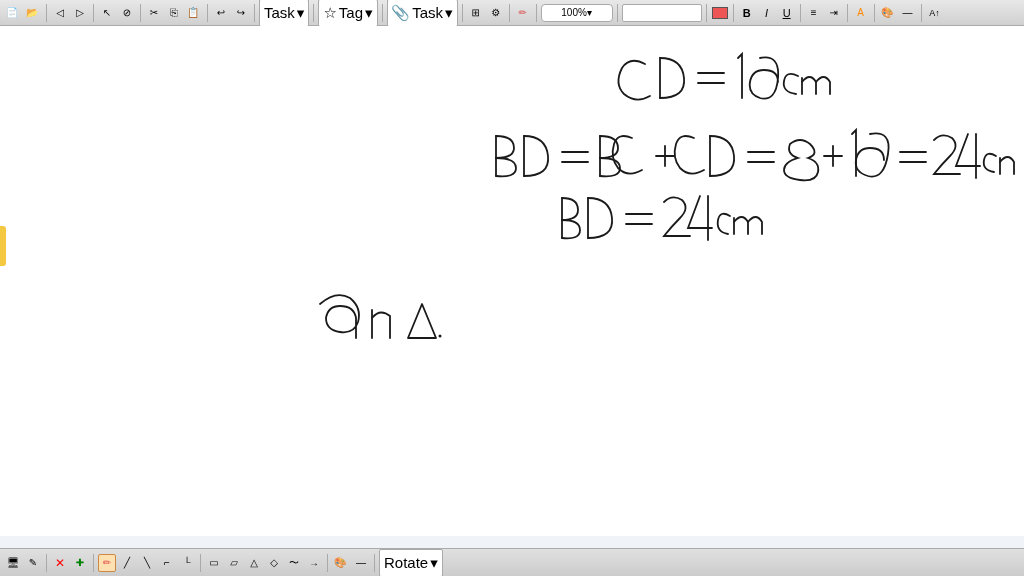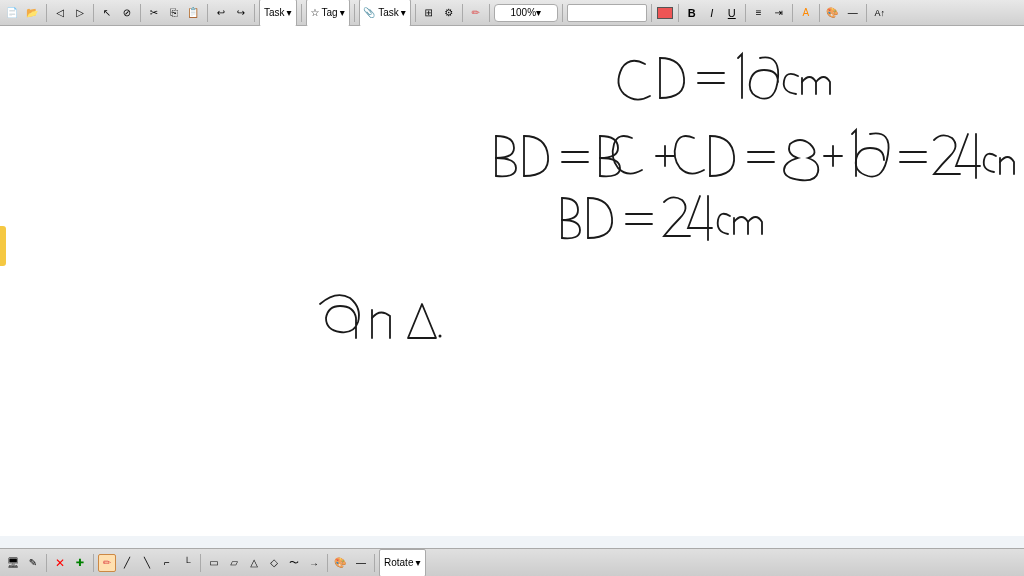--- a/index.html
+++ b/index.html
@@ -22,24 +22,24 @@
       width: 18px; height: 18px;
       display: inline-flex; align-items: center; justify-content: center;
       font-size: 10px; cursor: pointer;
       border: 1px solid transparent;
       border-radius: 2px;
     }
     .tb-separator { width: 1px; height: 18px; background: #aaa; margin: 0 2px; }
     .tb-dropdown {
       height: 28px; display: flex; align-items: center;
       background: white; border: 1px solid #aaa; border-radius: 2px;
-      padding: 0 4px; font-size: 10px; cursor: pointer; gap: 2px;
+      padding: 0 4px; font-size: 15px; cursor: pointer; gap: 2px;
     }
     .tb-zoom {
-      width: 64px; height: 18px; background: white; border: 1px solid #aaa;
+      width: 72px; height: 18px; background: white; border: 1px solid #aaa;
       border-radius: 4px; display: flex; align-items: center; justify-content: center;
       font-size: 10px;
     }
     .tb-text-input {
       width: 80px; height: 18px; background: white; border: 1px solid #aaa;
       border-radius: 2px; font-size: 10px;
     }
     .tb-color-box {
       width: 16px; height: 12px; border: 1px solid #555;
       display: inline-block;

